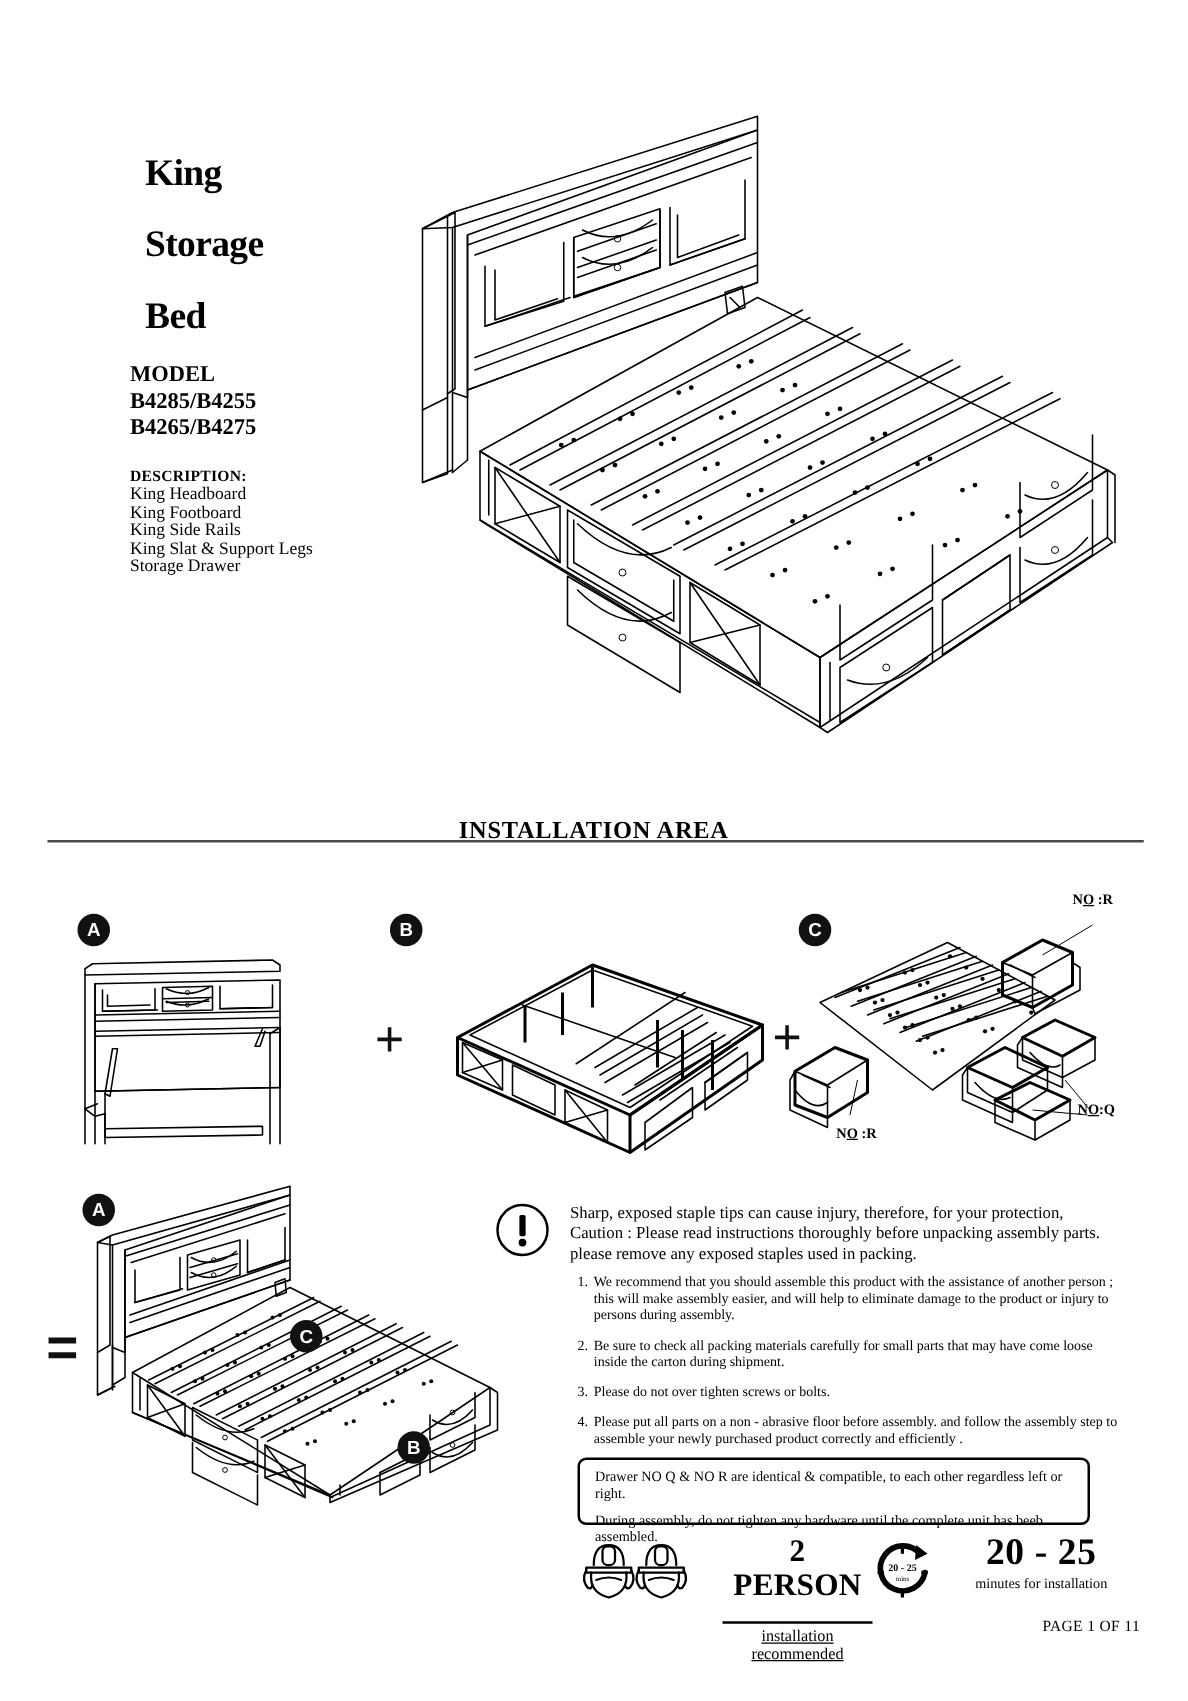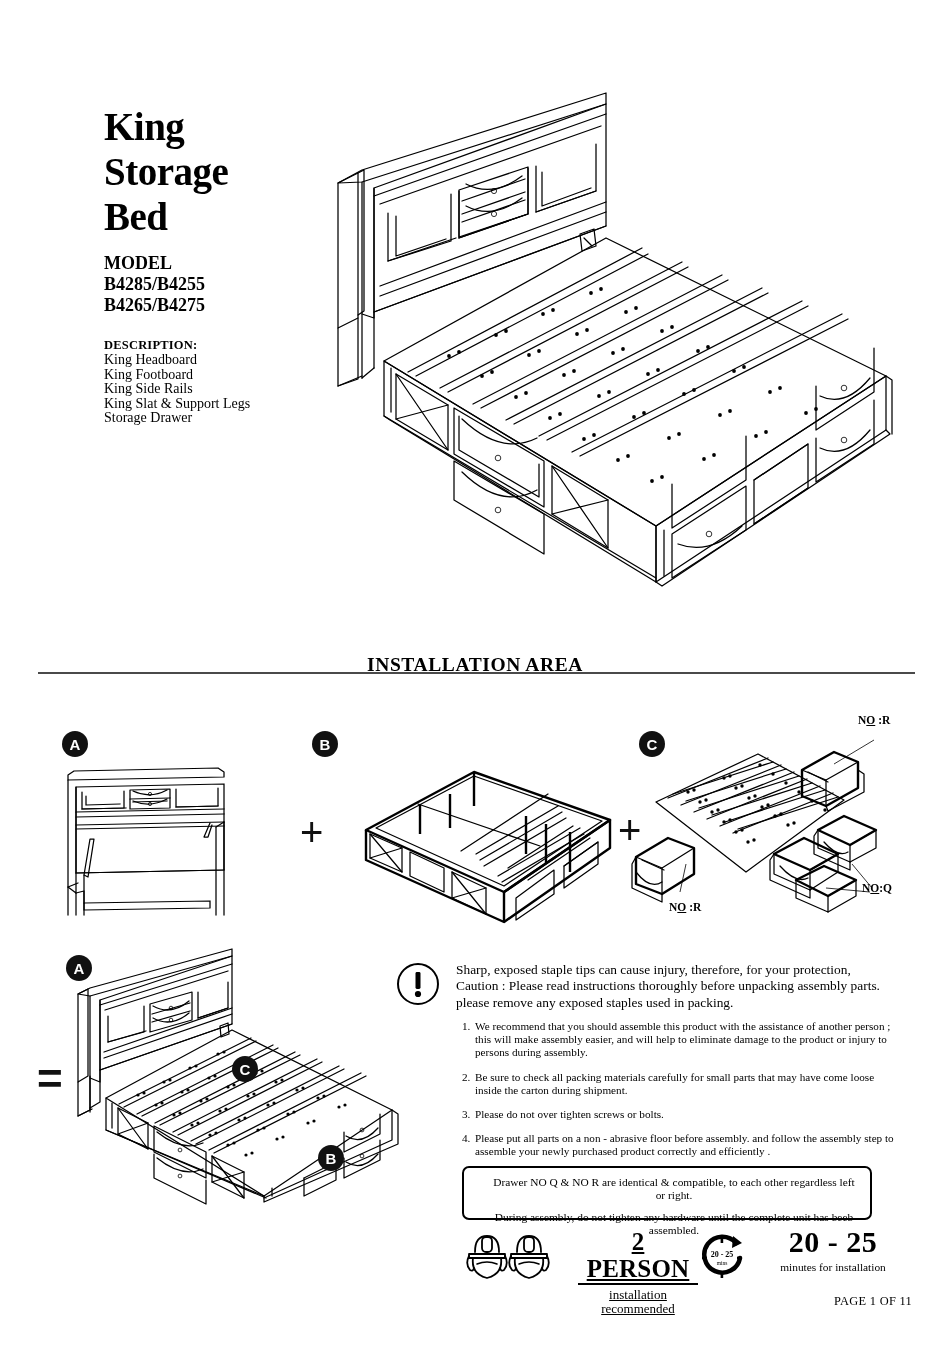--- a/index.html
+++ b/index.html
@@ -7,22 +7,22 @@
     width:950px;height:1361px;position:relative;overflow:hidden;
     font-family:"Liberation Serif", serif;color:#000;
     -webkit-font-smoothing:antialiased;
   }
   .page{position:absolute;inset:0;}
 
   
   .title-block{position:absolute;left:104px;top:104px;width:230px;}
   .big-title{
     font-family:"Liberation Serif", serif;
-    font-weight:bold;font-size:39px;line-height:45px;letter-spacing:-0.5px;
-    margin:0;
+    font-weight:bold;font-size:30px;line-height:45px;letter-spacing:-0.5px;
+    margin:12px;
   }
   .model-label{font-weight:bold;font-size:18px;line-height:21px;margin-top:14px;}
   .model-line{font-weight:bold;font-size:18px;line-height:21px;}
   .assembly-block{margin-top:16px;font-weight:bold;font-size:16px;line-height:19px;}
   .desc-head{margin-top:22px;font-weight:bold;font-size:12.5px;letter-spacing:0.2px;}
   .desc-list{font-size:14px;line-height:14.6px;}
 
   
   .hero{position:absolute;left:296px;top:86px;width:620px;height:510px;}
 
@@ -74,29 +74,29 @@
     display:flex;font-size:11.2px;line-height:13.2px;margin-bottom:11px;
   }
   .numitem .n{width:13px;flex:0 0 13px;}
   .numitem .t{flex:1;}
 
   .notebox{
     position:absolute;left:462px;top:1166px;width:410px;height:54px;
     border:2.2px solid #000;border-radius:7px;padding:8px 10px 8px 12px;
     box-sizing:border-box;
   }
-  .notebox p{margin:0 0 9px 12px;font-size:11.4px;line-height:13px;text-align:center;}
+  .notebox p{margin:0 0 9px 0;font-size:11.4px;line-height:13px;}
   .notebox p:last-child{margin-bottom:0;}
 
   
   .helmets{position:absolute;left:466px;top:1230px;width:90px;height:56px;}
   .person-txt{position:absolute;left:578px;top:1228px;width:120px;text-align:center;}
   .person-big{
     font-weight:bold;font-size:25px;line-height:27px;letter-spacing:0.2px;
-    border-bottom:2.4px solid #000;padding-bottom:1px;display:inline-block;text-decoration:underline;
+    border-bottom:2.4px solid #000;padding-bottom:15px;display:inline-block;
   }
   .person-sub{font-size:13px;line-height:14px;margin-top:3px;text-decoration:underline;}
 
   .clockwrap{position:absolute;left:696px;top:1232px;width:52px;height:52px;}
   .mins-txt{position:absolute;left:758px;top:1226px;width:150px;text-align:center;}
   .mins-big{font-weight:bold;font-size:30px;line-height:32px;letter-spacing:0.5px;}
   .mins-sub{font-size:11.4px;line-height:14px;margin-top:2px;}
 
   .pagefoot{
     position:absolute;left:12px;top:1294px;width:900px;text-align:right;

